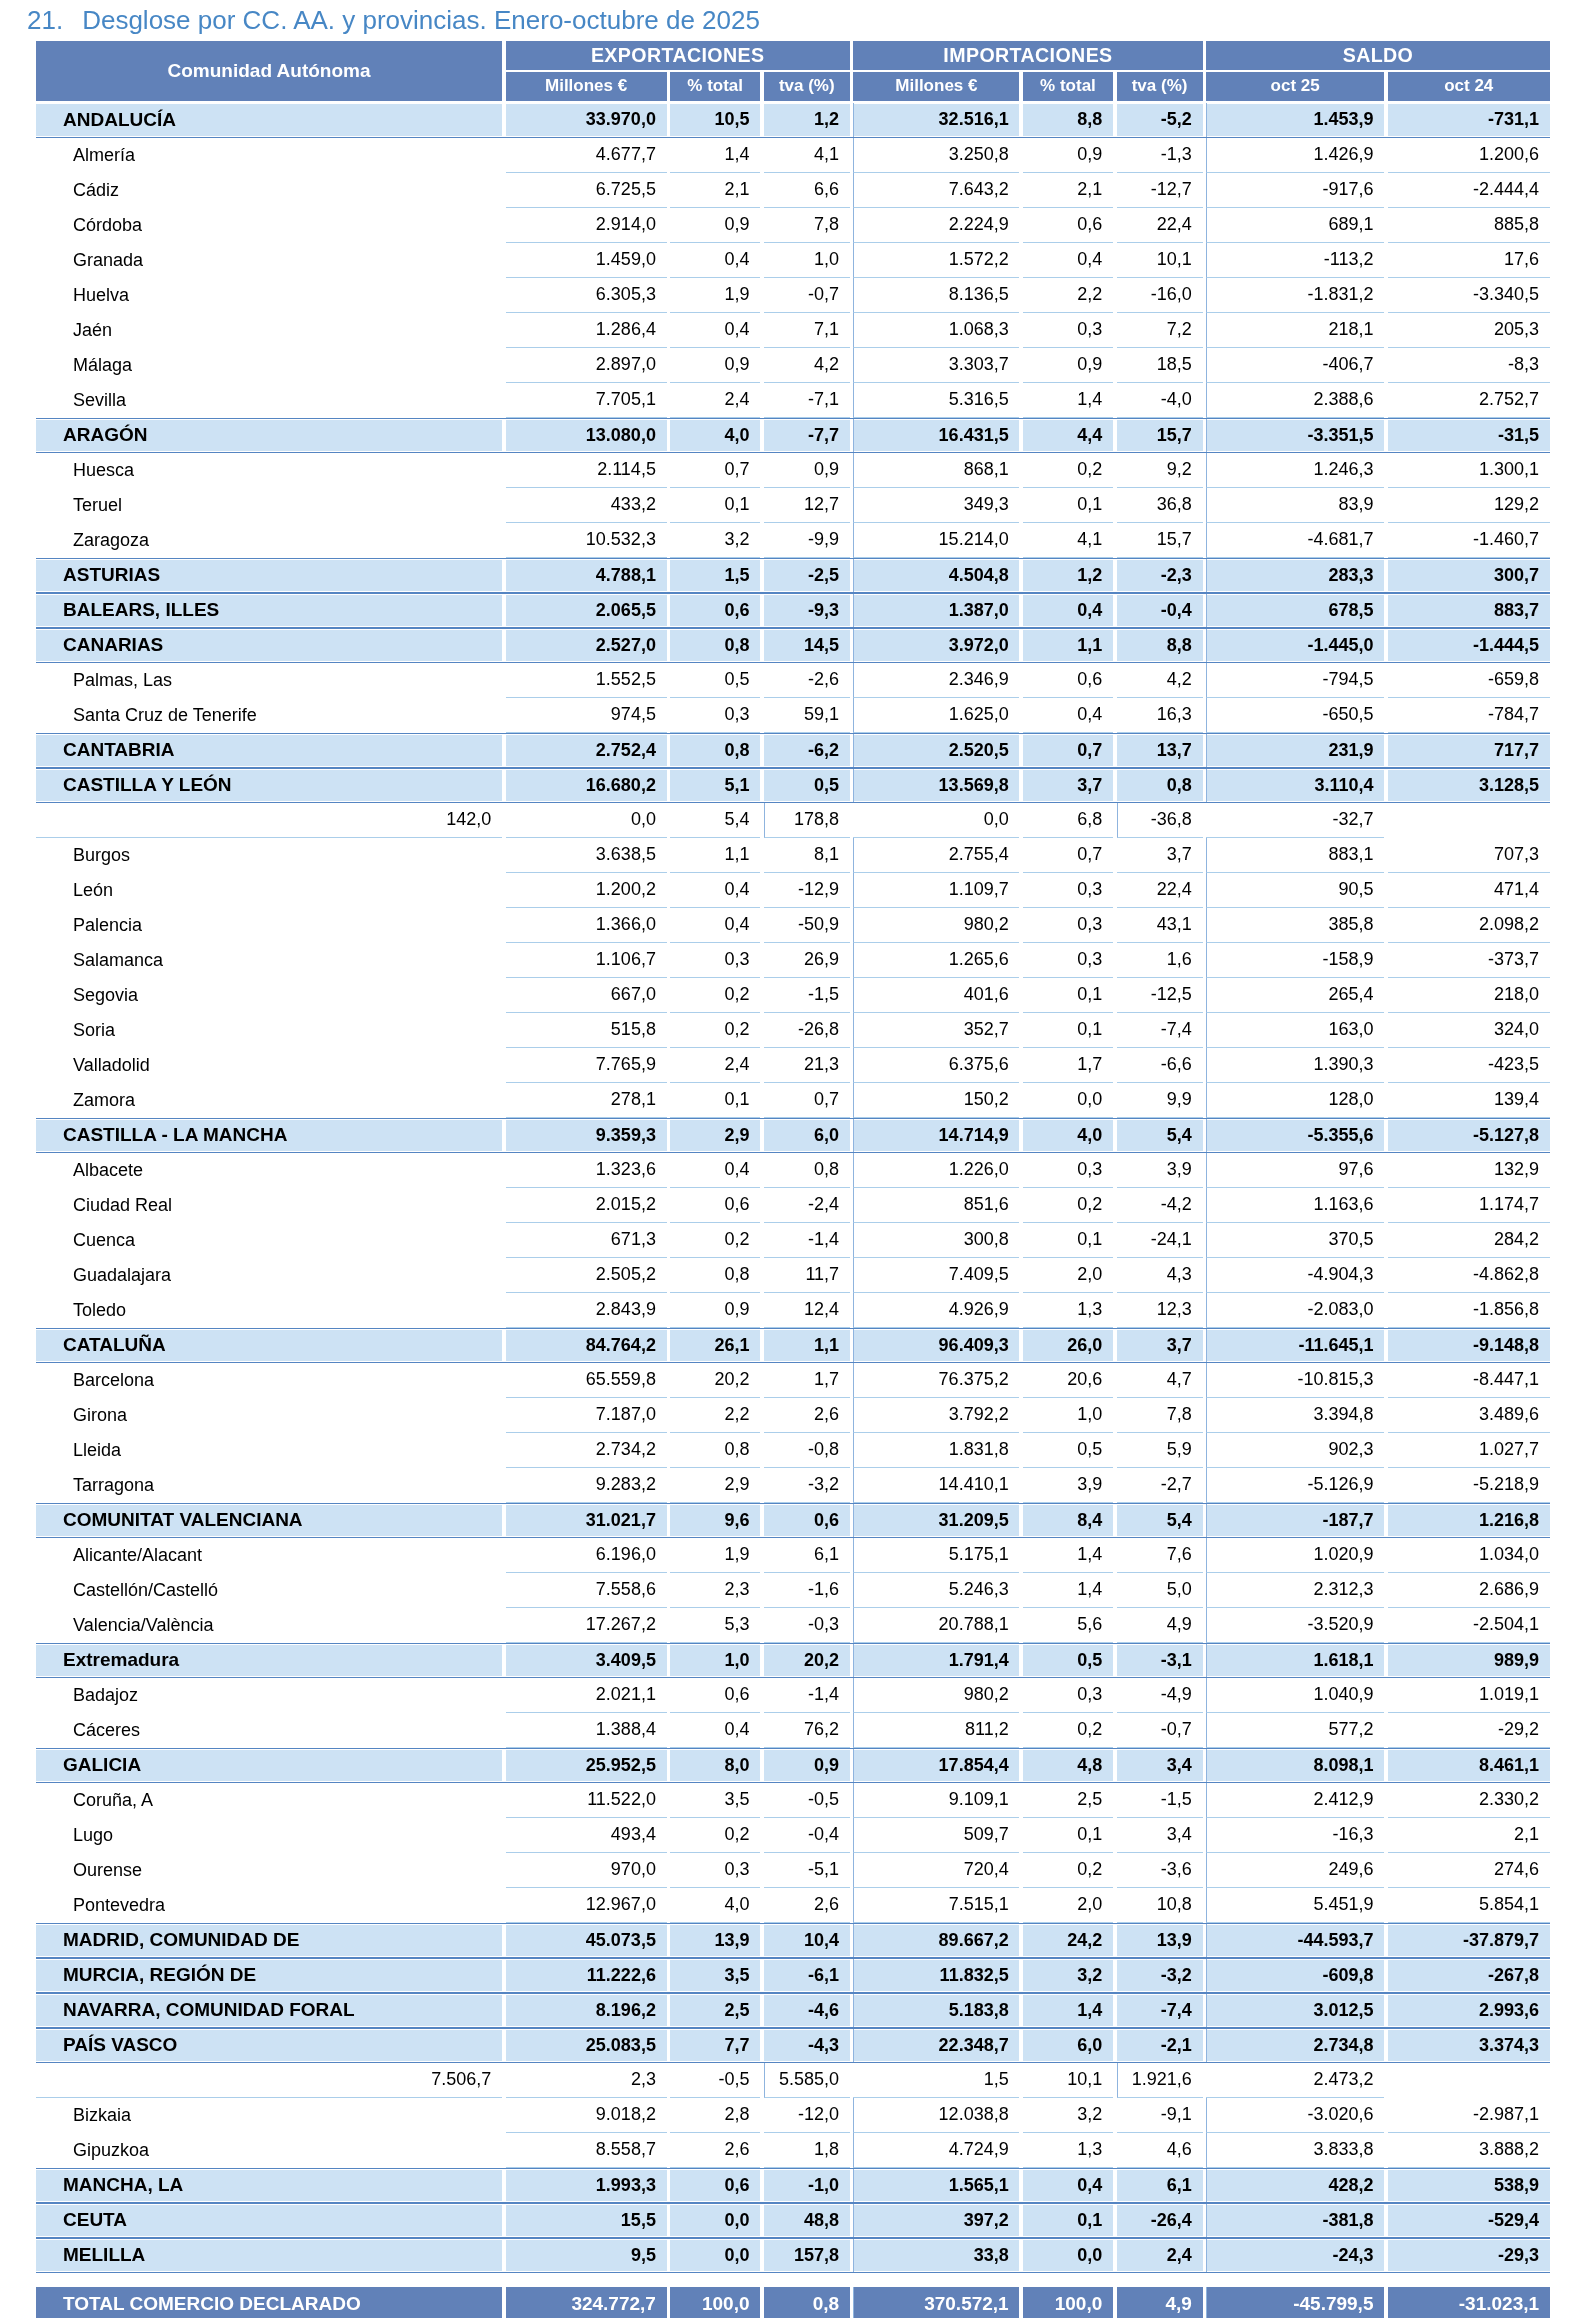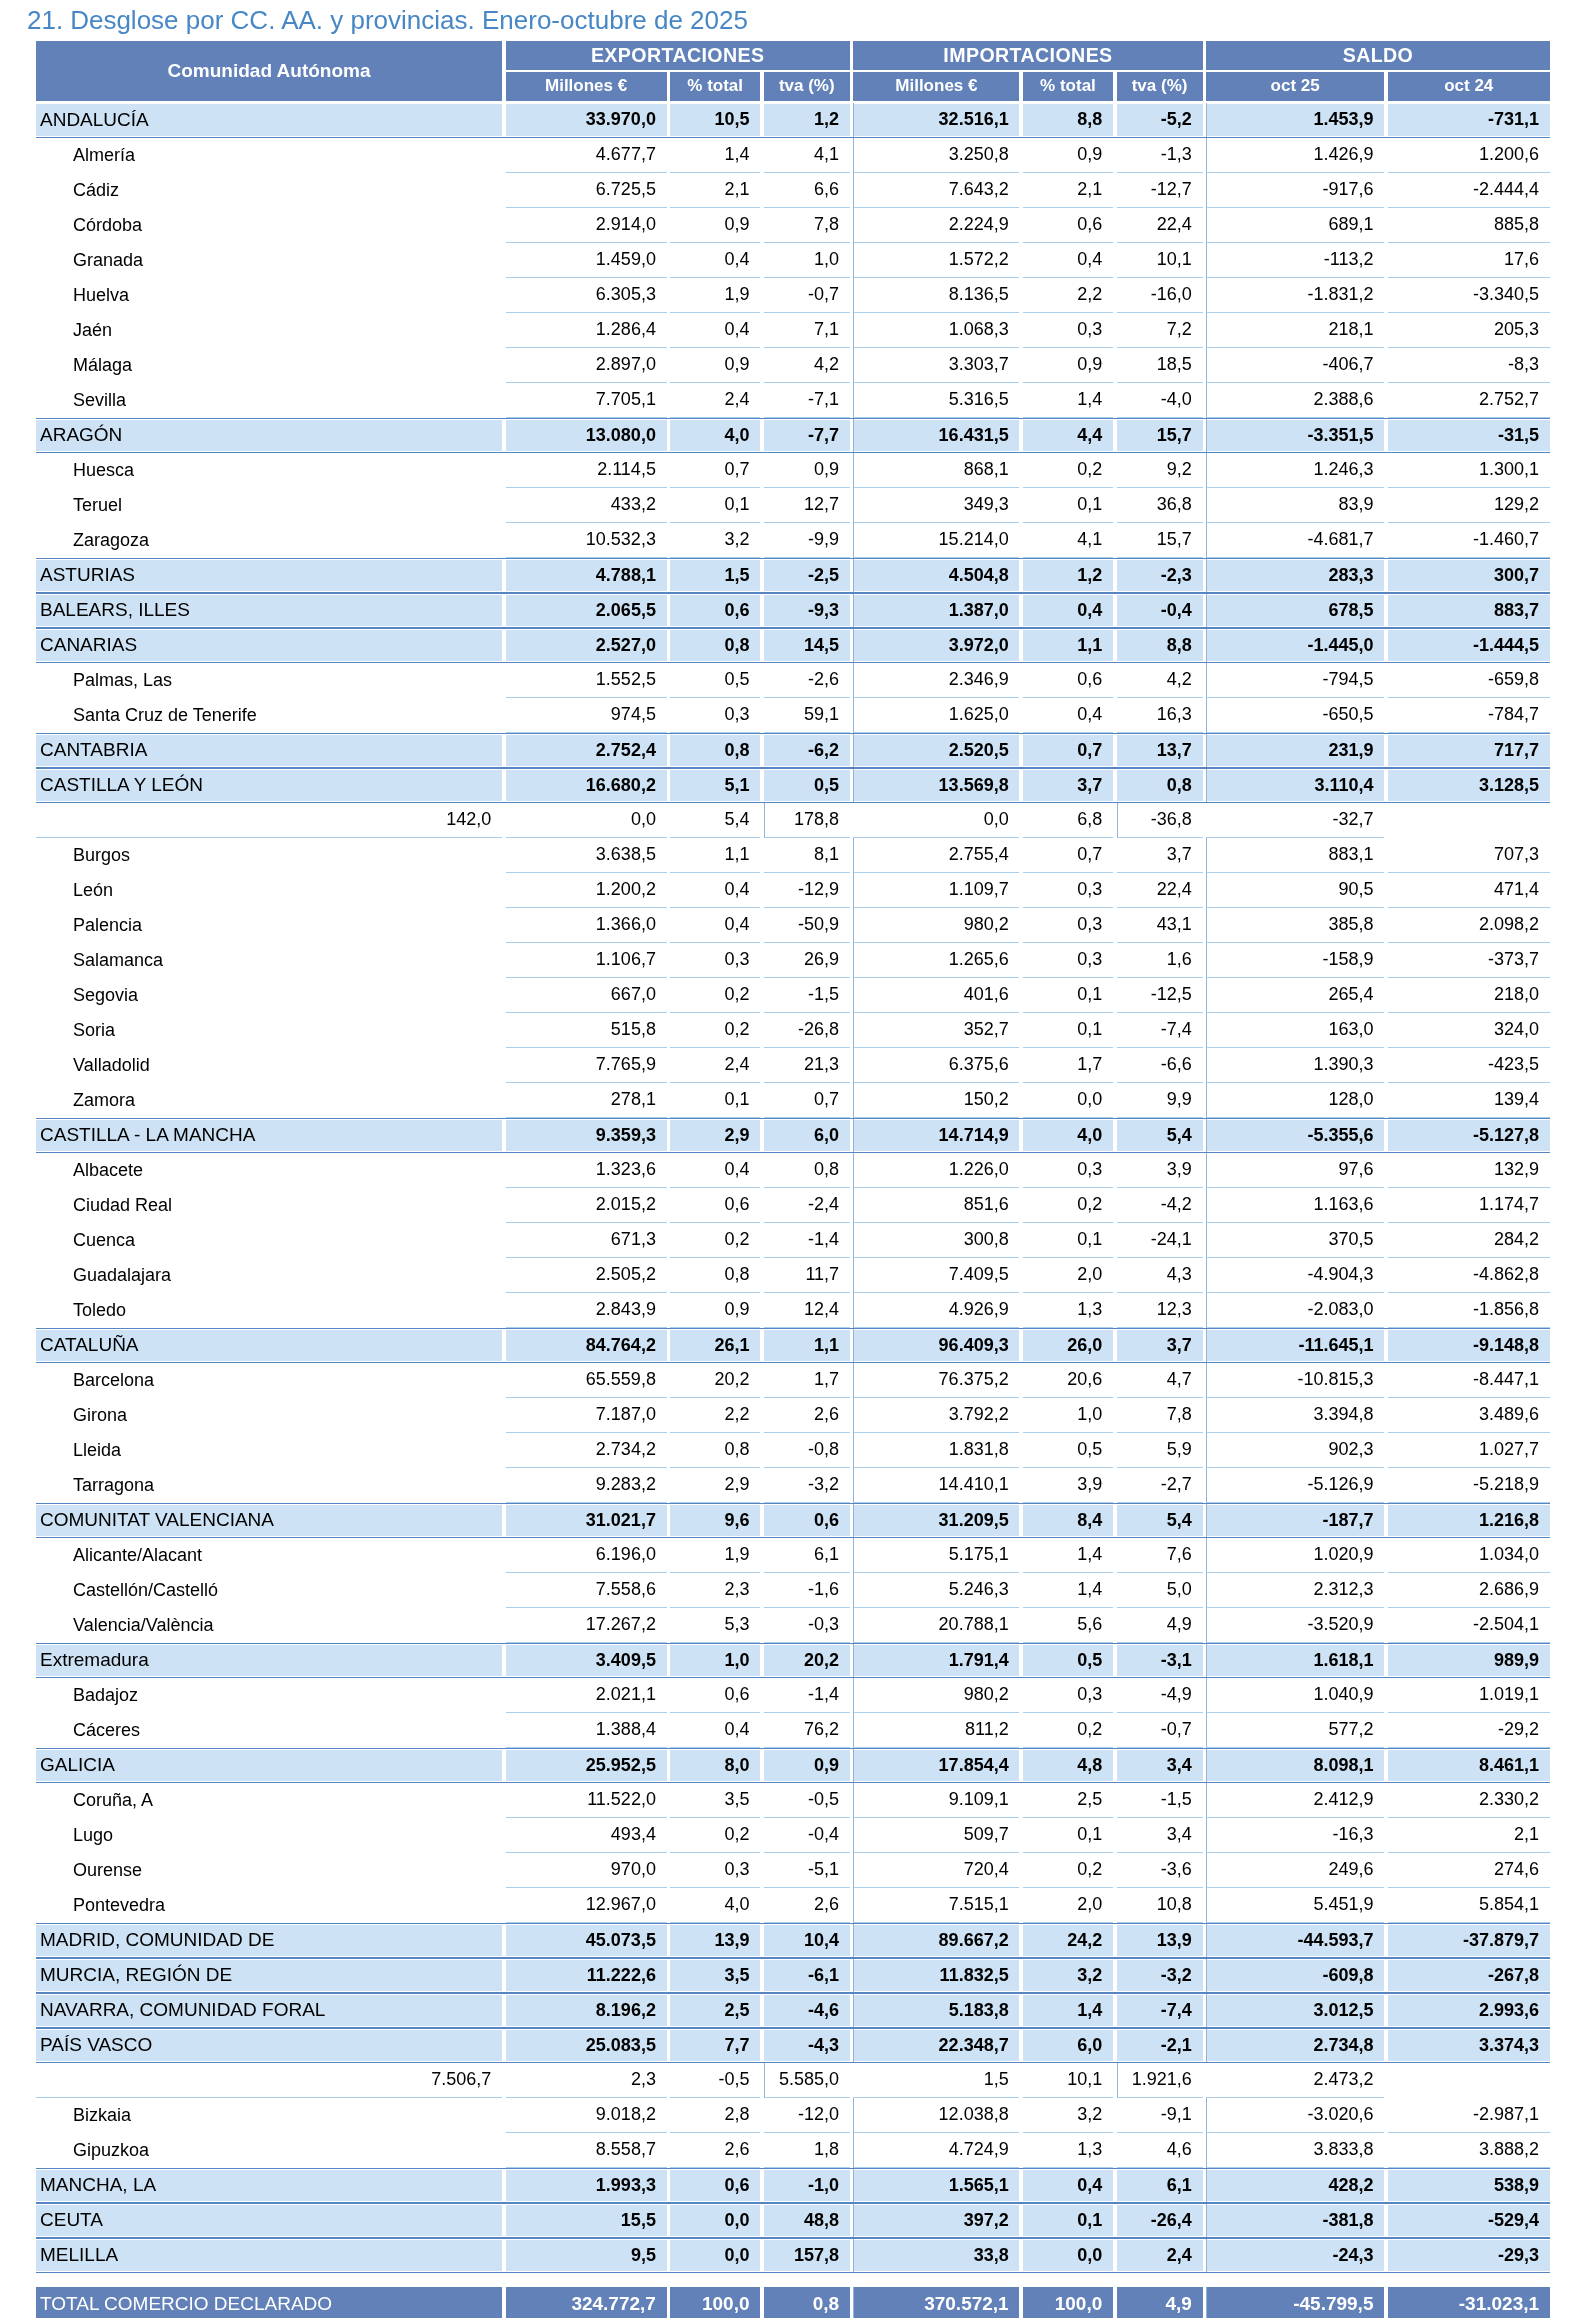--- a/index.html
+++ b/index.html
@@ -1,36 +1,36 @@
 <!DOCTYPE html>
 <html style="--header-blue: #6181b8; --band-light: #cde2f4; --border-blue: #5585c2; --row-line: #abceea; --vline-blue: #8fb4de; --title-blue: #4787c5;font-size:14.3px"><head>
 <meta charset="utf-8">
 <style>
   html,body{margin:0;padding:0;}
   body{
     width:1573px;height:2319px;background:#ffffff;position:relative;overflow:hidden;
     font-family:"Liberation Sans","DejaVu Sans",sans-serif;color:#000;
   }
   .page-title{position:absolute;left:27px;top:5.4px;font-size:26px;font-weight:500;color:var(--title-blue);white-space:nowrap;}
-  .title-number{margin-right:7px;}
+  .title-number{margin-right:19px;}
   .trade-table{position:absolute;left:36px;top:41px;width:1514px;}
   .hdr,.row{display:grid;grid-template-columns:466px 161px 90px 86px 166px 90px 86px 178px 162px;column-gap:3.6px;}
   .hdr{grid-template-rows:29px 29px;row-gap:1.8px;}
   .hcell{background:var(--header-blue);color:#fff;font-weight:bold;display:flex;align-items:center;justify-content:center;}
   .h-name{grid-row:1/3;grid-column:1;font-size:19px;}
   .h-group{font-size:19.6px;letter-spacing:0.4px;}
   .h-exp{grid-column:2/5;} .h-imp{grid-column:5/8;} .h-saldo{grid-column:8/10;}
   .h-sub{font-size:17px;}
   .tbody{margin-top:1.8px;}
   .row{height:35px;box-sizing:border-box;}
   .cell{display:flex;align-items:center;box-sizing:border-box;overflow:hidden;}
   .cell.num{justify-content:flex-end;padding-right:10.7px;font-size:18px;}
   .cell.name{font-size:18px;white-space:nowrap;}
   .row.province .cell.name{padding-left:37px;}
-  .row.community .cell.name,.row.total .cell.name{padding-left:4px;font-weight:normal;font-size:19px;}
+  .row.community .cell.name,.row.total .cell.name{padding-left:27px;font-weight:bold;font-size:19px;}
   .row.community{border-top:1.8px solid var(--border-blue);border-bottom:1.8px solid var(--border-blue);}
   .row.community:first-child{border-top:none;}
   .row.community .cell{background:var(--band-light);box-shadow:inset 0 0.9px 0 #fff,inset 0 -0.9px 0 #fff;font-weight:bold;}
   .row.province .cell.num{border-bottom:0.9px solid var(--row-line);}
   .cell.vline{border-left:0.9px solid var(--vline-blue);}
   .row.total{margin-top:14px;}
   .row.total .cell{background:var(--header-blue);color:#fff;font-weight:bold;}
   .row.total .cell.num{font-size:19px;}
 </style>
 </head>

